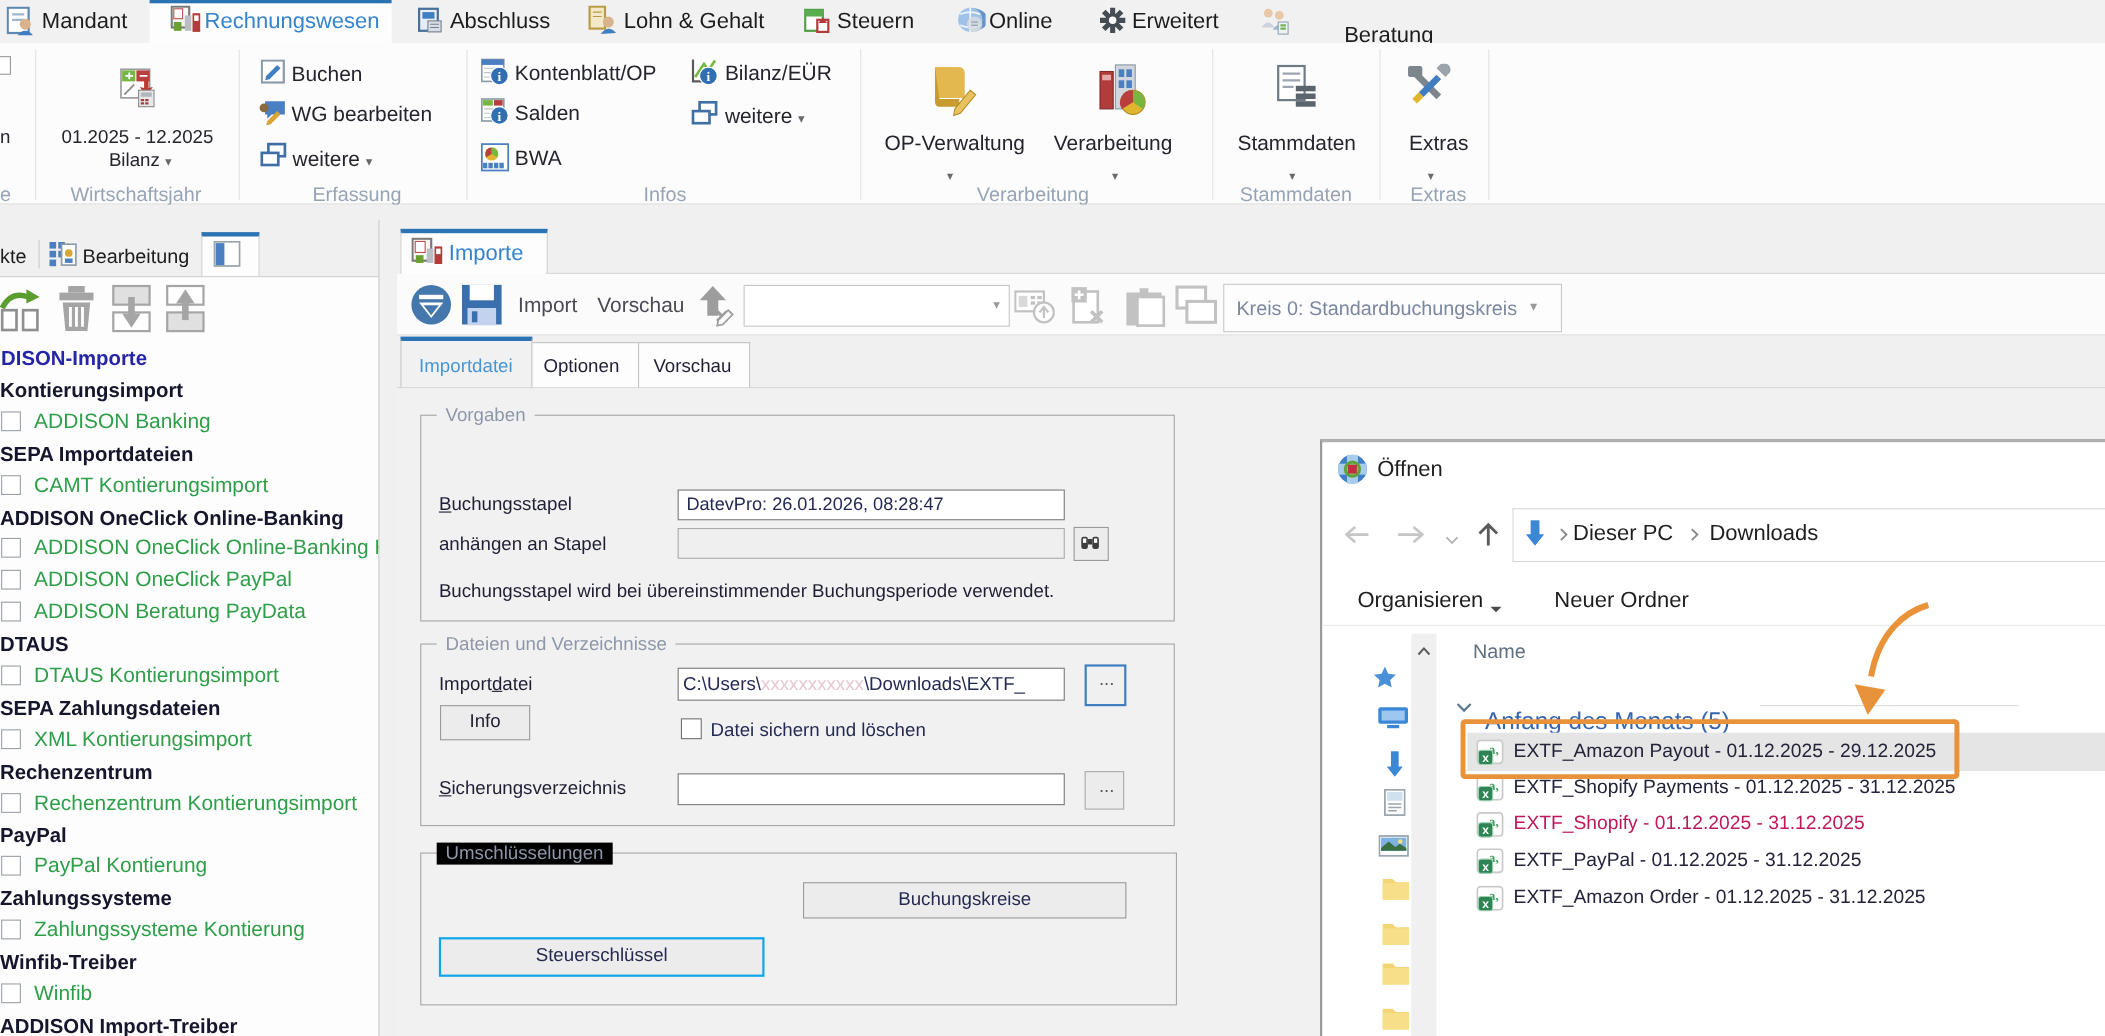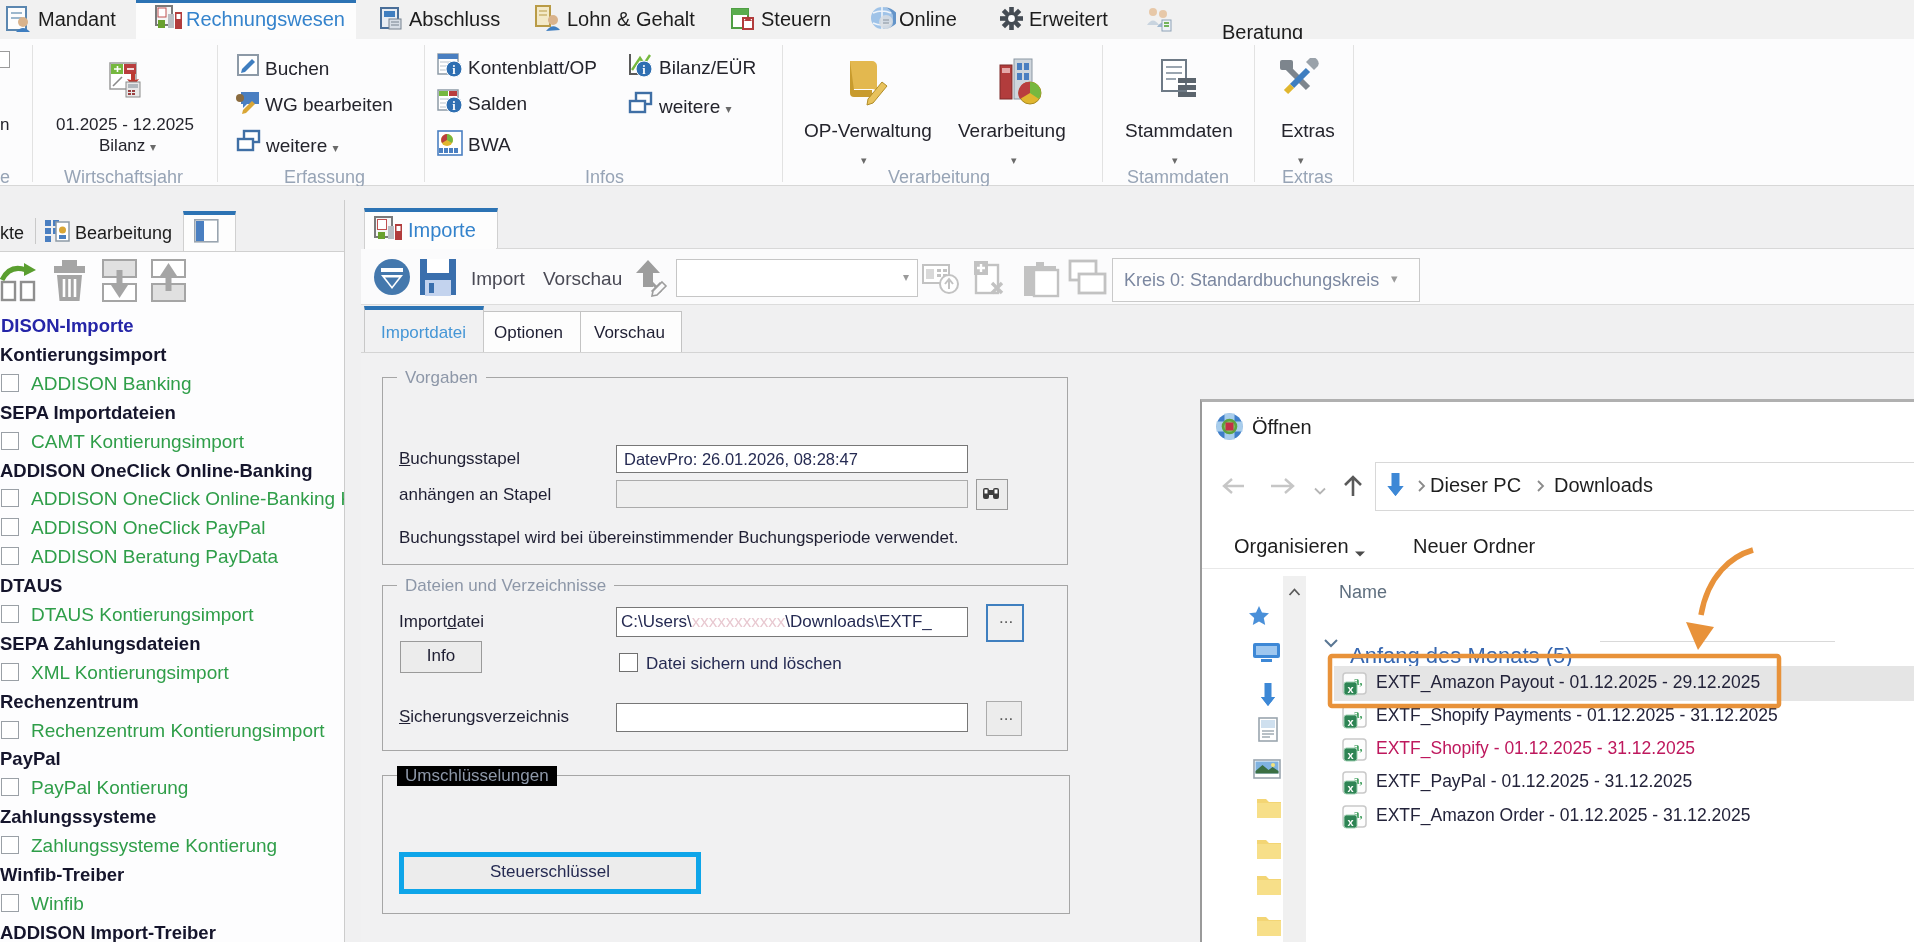--- a/index.html
+++ b/index.html
@@ -527,21 +527,22 @@
   <div class="ab" style="left:39px;top:441px;width:80px;height:30px;background:#ececec;border:1px solid #9a9a9a;text-align:center;line-height:28px;">Info</div>
   <div class="ab" style="left:258px;top:453px;width:17px;height:17px;background:#fff;border:1.5px solid #707070;"></div>
   <div class="ab txt" style="left:285px;top:454px;color:#252a52;">Datei sichern und löschen</div>
   <div class="ab txt" style="left:38px;top:507px;"><span style="text-decoration:underline">S</span>icherungsverzeichnis</div>
   <div class="ab" style="left:255px;top:503px;width:350px;height:27px;background:#fff;border:1px solid #777;"></div>
   <div class="ab" style="left:625px;top:501px;width:34px;height:33px;background:#ececec;border:1px solid #ababab;"></div>
   <div class="ab txt" style="left:638px;top:505px;color:#5a5a5a;">...</div>
 
   <div class="ab" style="left:21px;top:575px;width:686px;height:137px;border:1.5px solid #a6a6a6;"></div>
   <div class="ab txt" style="left:36px;top:566px;background:#000000;padding:0 8px;color:#8d97a8;">Umschlüsselungen</div>
-  <div class="ab" style="left:38px;top:652px;width:292px;height:32px;background:#ececec;border:5px solid #0ea5e9;text-align:center;line-height:30px;color:#252a52;">Steuerschlüssel</div>
+  <div class="ab" style="left:369px;top:602px;width:292px;height:31px;background:#ececec;border:1px solid #9a9a9a;text-align:center;line-height:29px;color:#252a52;">Buchungskreise</div>
+  <div class="ab" style="left:38px;top:652px;width:292px;height:32px;background:#ececec;border:2px solid #0ea5e9;text-align:center;line-height:30px;color:#252a52;">Steuerschlüssel</div>
 </div>
 
 <div class="ab" id="dialog" style="left:1200px;top:399px;width:714px;height:543px;background:#fff;border-left:2px solid #9a9a9a;border-top:3px solid #b0b0b0;font-size:17px;color:#1e1e1e;">
 
   <div class="ab" style="left:14px;top:11px;width:27px;height:27px;">
     <svg width="27" height="27">
         <circle cx="13.5" cy="13.5" r="13" fill="#3f7ec9"></circle>
         <rect x="8.5" y="0.5" width="10" height="26" fill="#a8cdec"></rect>
         <rect x="0.5" y="8.5" width="26" height="10" fill="#a8cdec"></rect>
         <circle cx="13.5" cy="13.5" r="7.8" fill="#5da23f"></circle>

